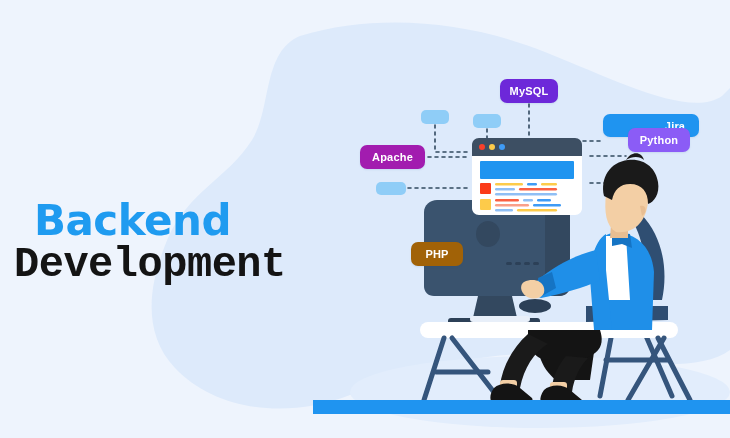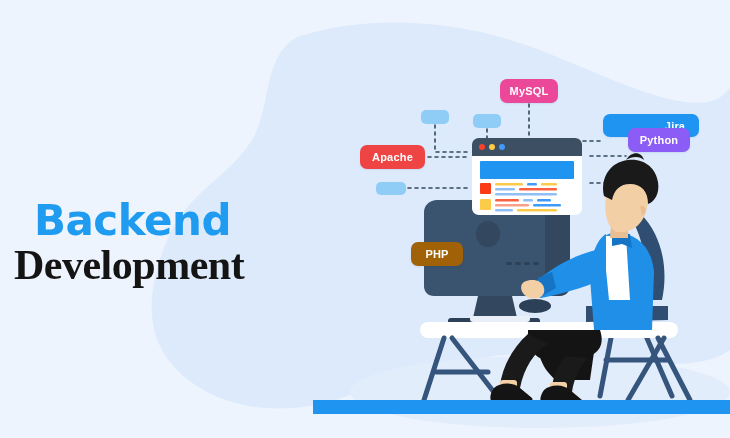--- a/index.html
+++ b/index.html
@@ -13,21 +13,21 @@
 
   
   .headline{position:absolute;left:14px;top:199px;line-height:1.03;z-index:40;}
   .headline .l1{
     font-size:42px;font-weight:bold;color:#1f9bf0;letter-spacing:-0.5px;
     font-family:"DejaVu Sans", sans-serif;
     margin-left:20px;
   }
   .headline .l2{
     font-size:42px;font-weight:bold;color:#141414;letter-spacing:-0.5px;
-    font-family:Liberation Serif, serif;margin-top:2px;
+    font-family:Liberation Mono, monospace;margin-top:2px;
   }
 
   
   .pill{
     position:absolute;z-index:60;
     background:#1f94f0;color:#ffffff;
     border-radius:7px;
     font-size:11px;font-weight:bold;
     display:flex;align-items:center;justify-content:center;
     letter-spacing:0.2px;
@@ -188,20 +188,20 @@
   </div>
 
   <div id="chips">
       <div class="chip" style="left: 421px; top: 110px; width: 28px; height: 14px; background: rgb(143, 205, 247);"></div>
       <div class="chip" style="left: 473px; top: 114px; width: 28px; height: 14px; background: rgb(143, 205, 247);"></div>
       <div class="chip" style="left: 376px; top: 182px; width: 30px; height: 13px; background: rgb(143, 205, 247);"></div>
       <div class="chip" style="left: 616px; top: 176px; width: 30px; height: 13px; background: rgb(143, 205, 247);"></div>
     </div>
 
   <div id="pills">
-      <div class="pill" style="left: 500px; top: 79px; width: 58px; height: 24px; background: #ec4899;">MySQL</div>
+      <div class="pill" style="left: 500px; top: 79px; width: 58px; height: 24px; background: #6d28d9;">MySQL</div>
       <div class="pill" style="left: 603px; top: 114px; width: 48px; height: 23px; background: rgb(31, 148, 240); padding-left: 48px;">Jira</div>
-      <div class="pill" style="left: 360px; top: 145px; width: 65px; height: 24px; background: #ef4444;">Apache</div>
+      <div class="pill" style="left: 360px; top: 145px; width: 65px; height: 24px; background: #a21caf;">Apache</div>
       <div class="pill" style="left: 628px; top: 128px; width: 62px; height: 24px; background: #8b5cf6;">Python</div>
       <div class="pill" style="left: 411px; top: 242px; width: 52px; height: 24px; background: #a16207;">PHP</div>
     </div>
 
 </div>
 
 </body></html>

